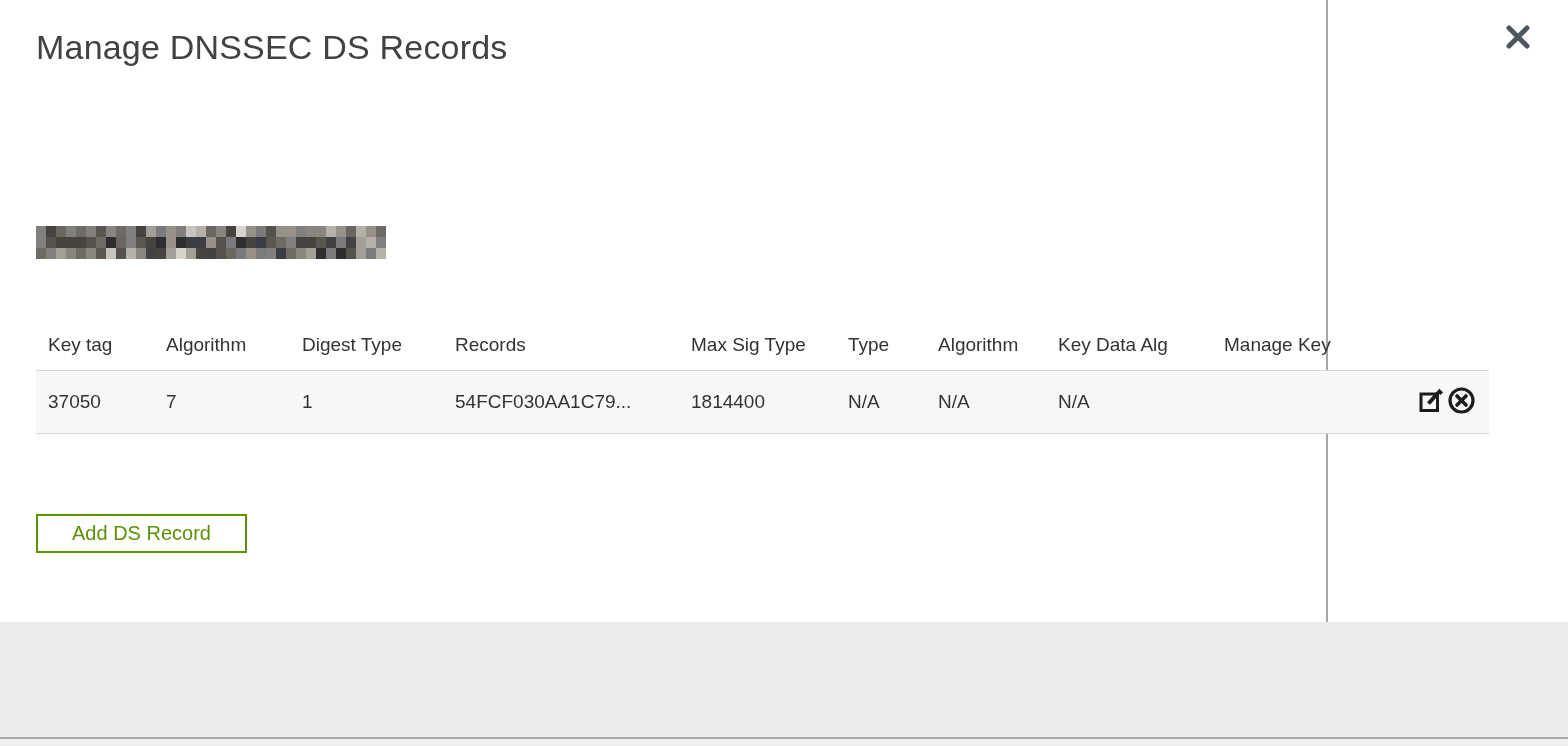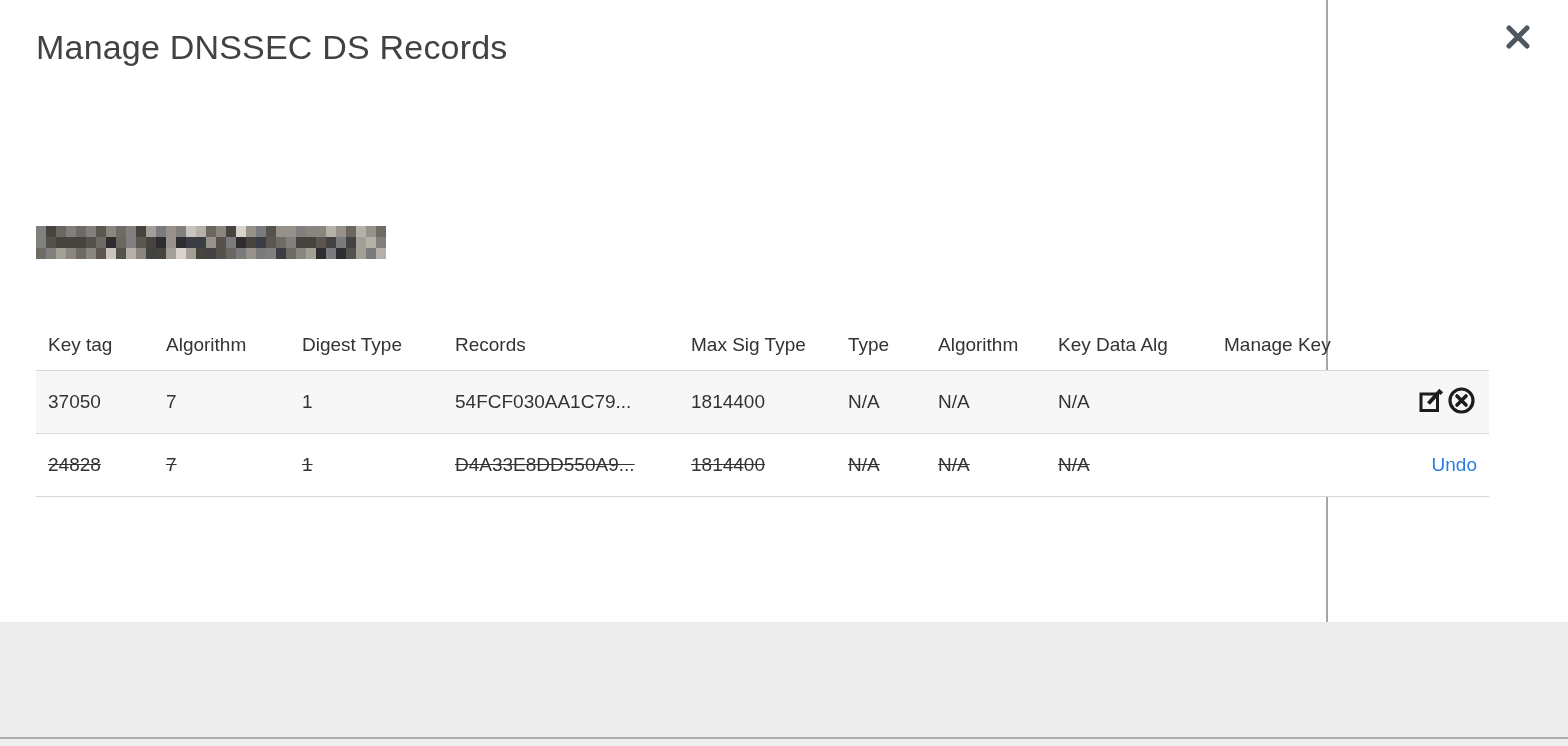--- a/index.html
+++ b/index.html
@@ -202,37 +202,24 @@
               <path d="M21.2 1.8 l3.9 3.5 -2.4 2.6 -3.8 -3.5 z" fill="#1c1c1c"></path>
             </svg>
           </button><button class="icon-btn">
             <svg width="29" height="29" viewBox="0 0 29 29">
               <circle cx="14.5" cy="14.5" r="11.5" fill="none" stroke="#1c1c1c" stroke-width="3.2"></circle>
               <path d="M10 10 L19 19 M19 10 L10 19" stroke="#1c1c1c" stroke-width="3.6" stroke-linecap="round"></path>
             </svg>
           </button>
         </td>
       </tr>
-      <tr class="row-deleted">
-        <td class="strike">24828</td>
-        <td class="strike">7</td>
-        <td class="strike">1</td>
-        <td class="strike">D4A33E8DD550A9...</td>
-        <td class="strike">1814400</td>
-        <td class="strike">N/A</td>
-        <td class="strike">N/A</td>
-        <td class="strike">N/A</td>
-        <td class="strike"></td>
-        <td class="actions">
-          <a class="undo-link">Undo</a>
-        </td>
-      </tr>
     </tbody>
   </table>
 
+  <button class="add-btn">Add DS Record</button>
 
   <div class="footer">
     
     
     
   </div>
 
   <div class="bottom-line"></div>
   <div class="bottom-strip"></div>
 </div>

